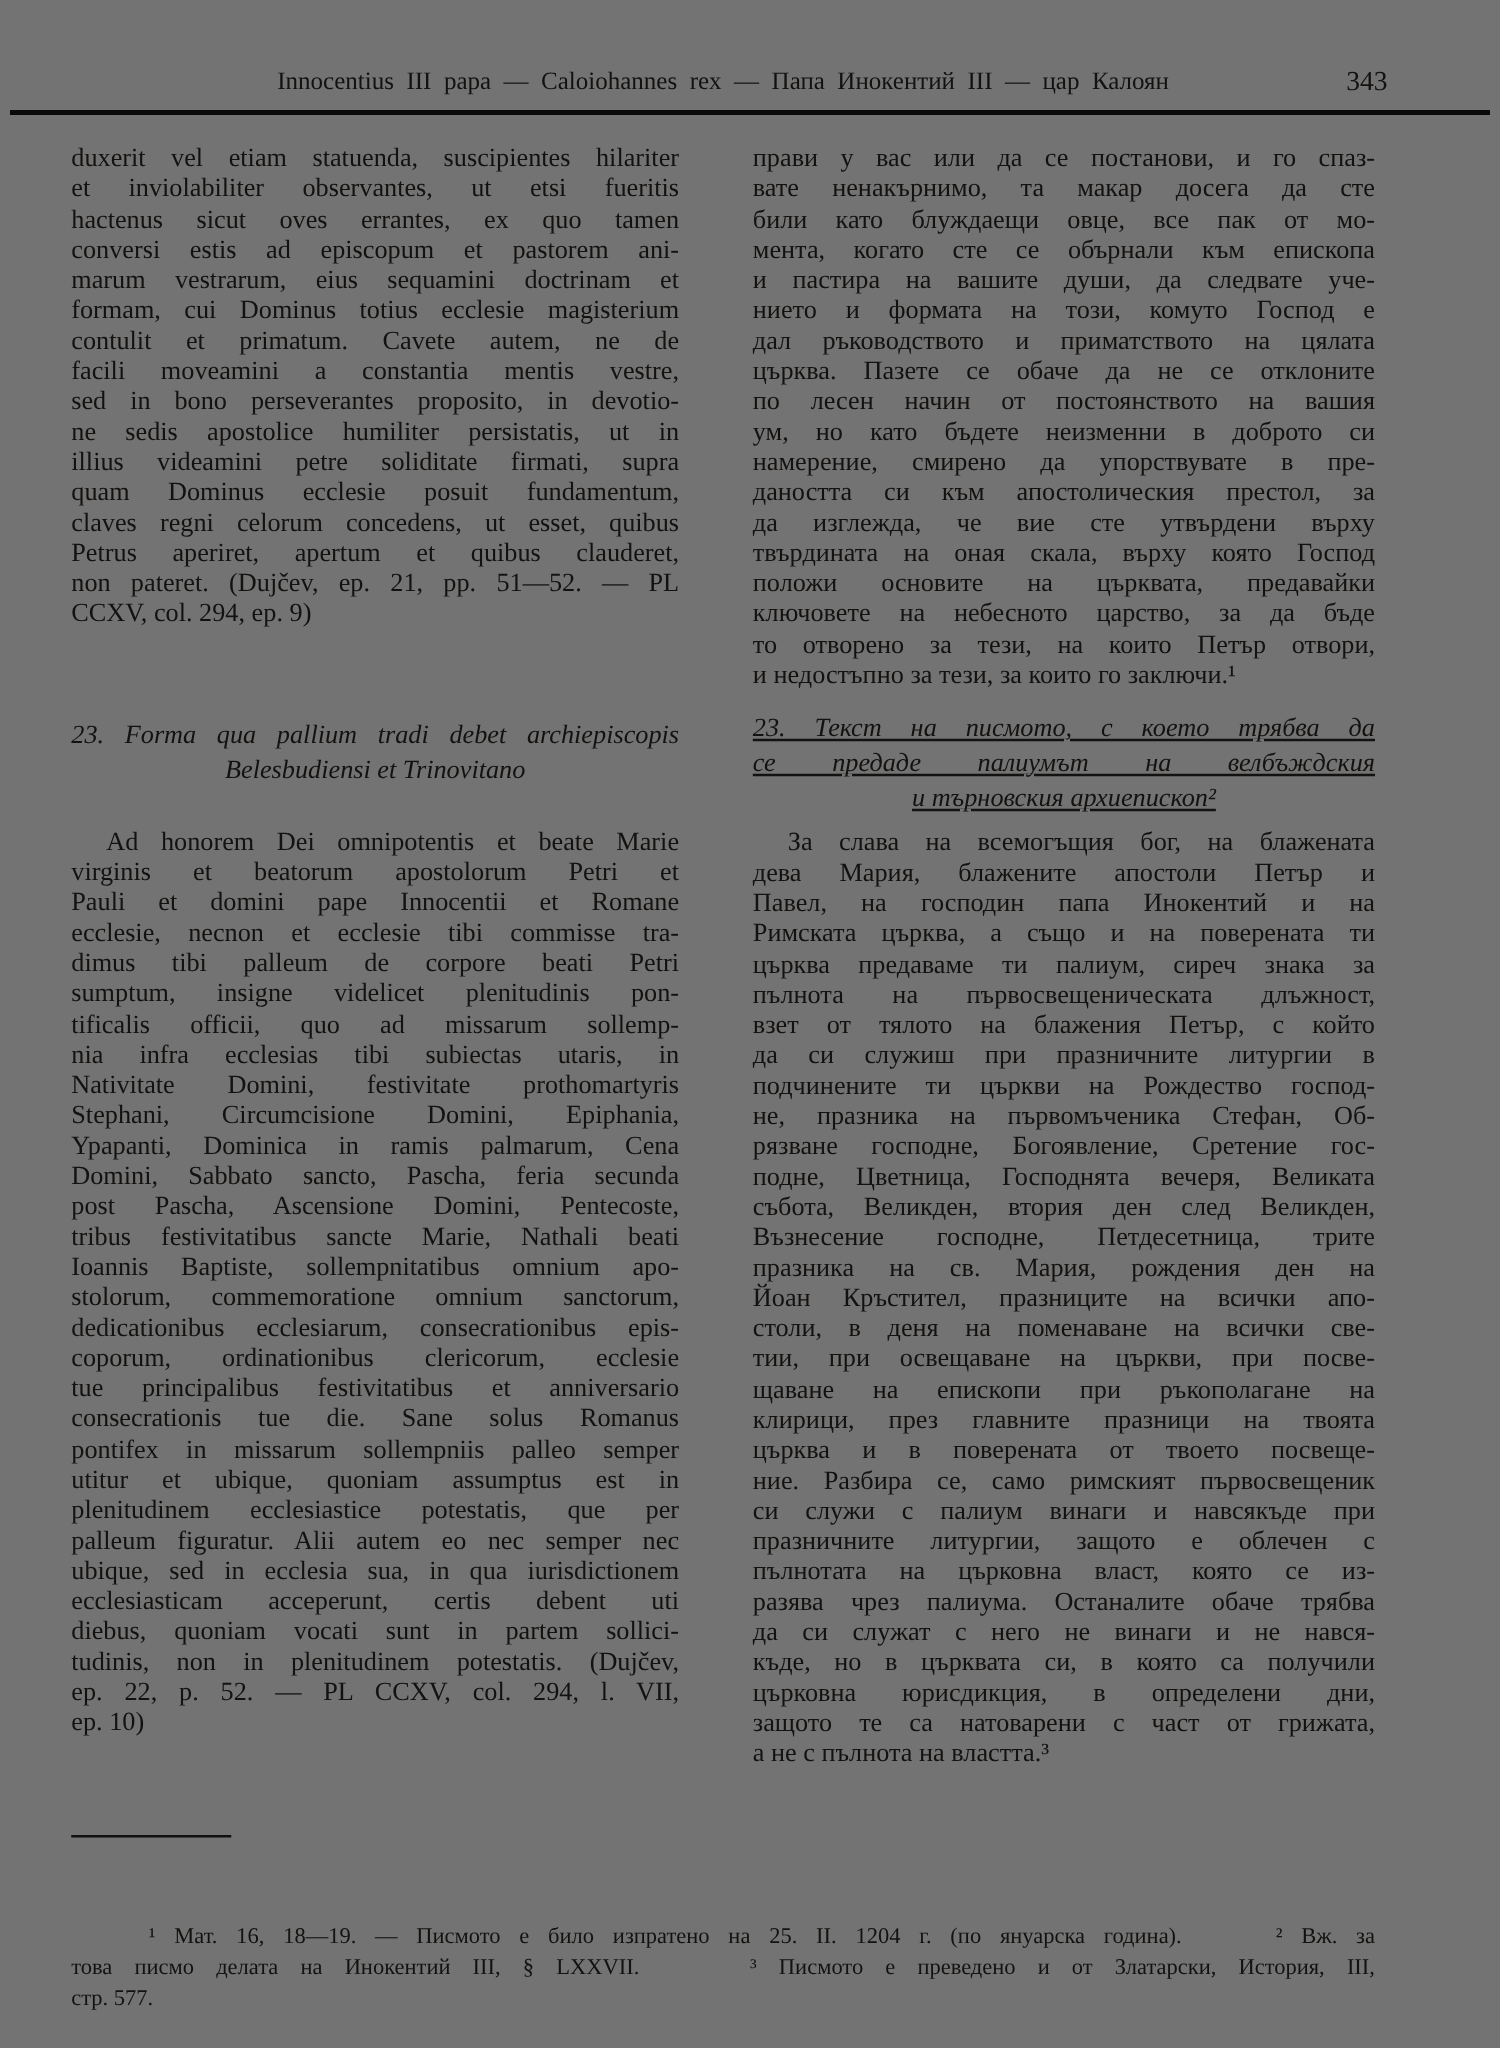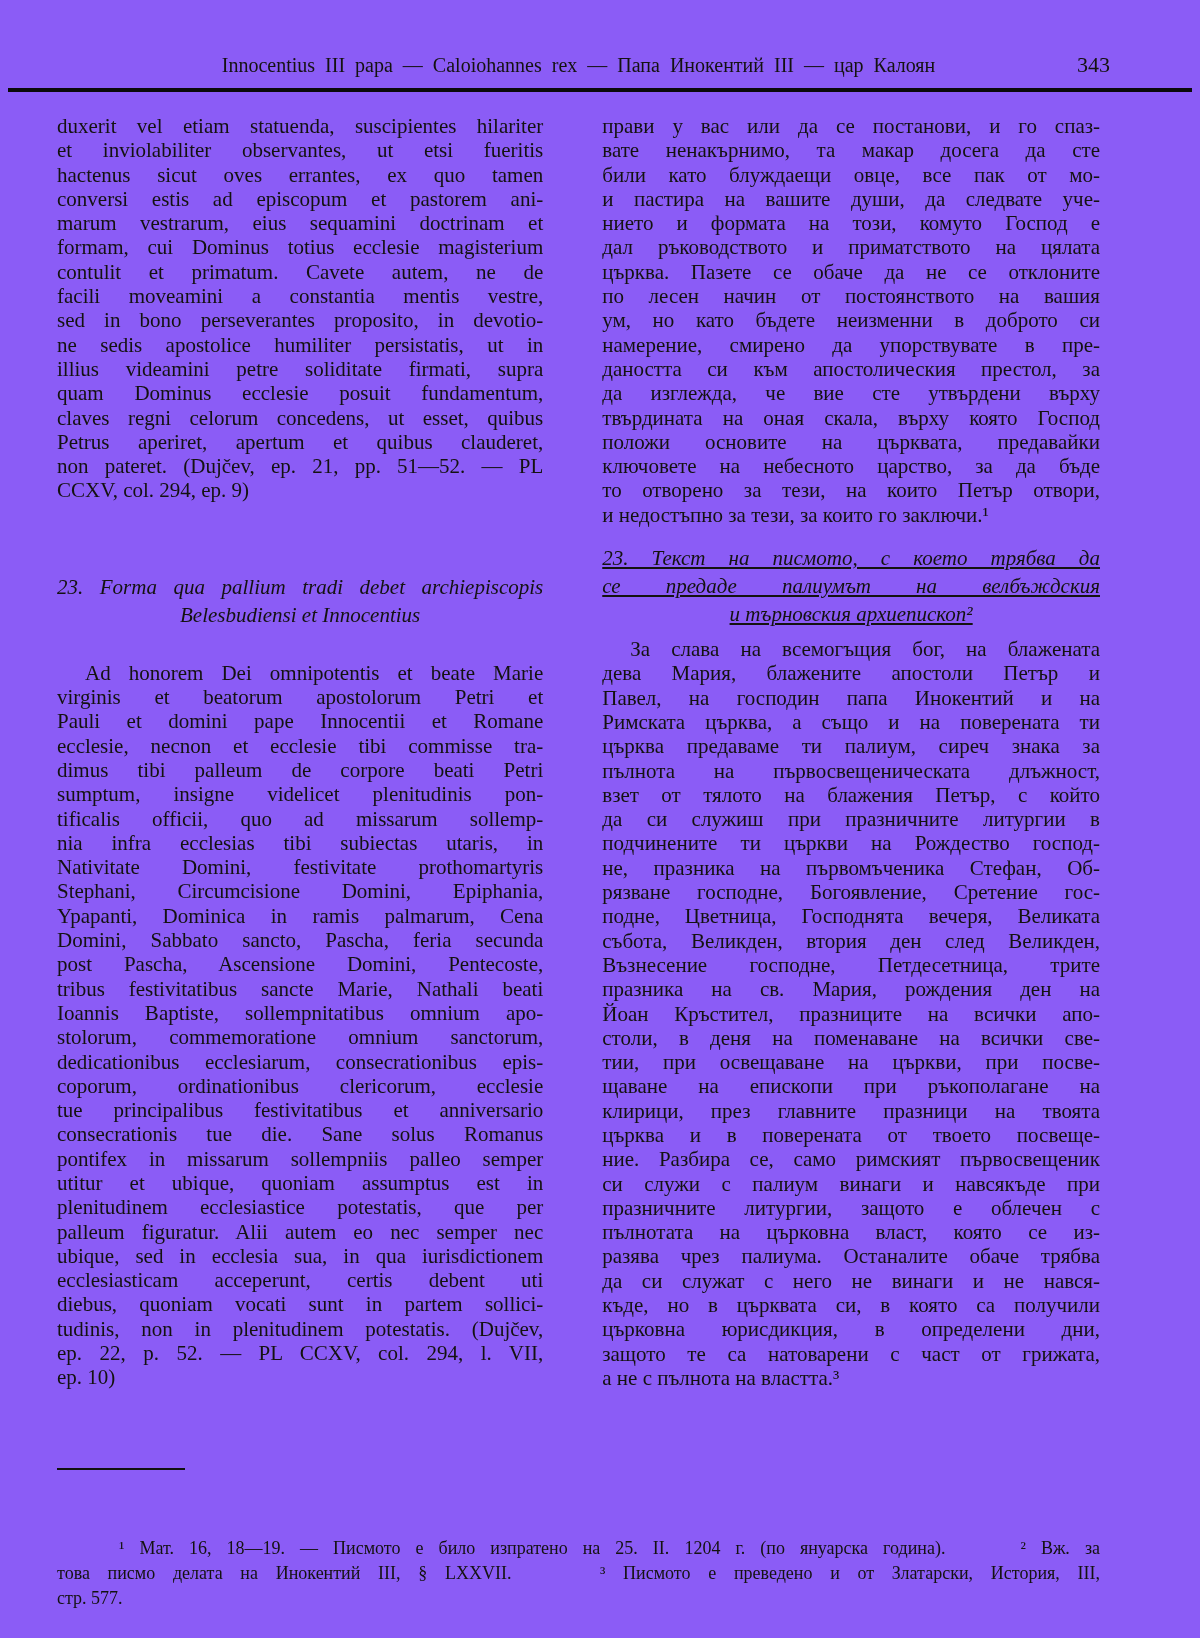--- a/index.html
+++ b/index.html
@@ -4,21 +4,21 @@
 <style>
   html, body {
     margin: 0;
     padding: 0;
     background: #e8e6e1;
   }
   .page {
     position: relative;
     width: 1200px;
     height: 1638px;
-    background: #8b5cf6;
+    background: #737373;
     color: #141210;
     font-family: "Liberation Serif", "DejaVu Serif", serif;
     overflow: hidden;
   }
   .header {
     position: absolute;
     top: 52px;
     left: 57px;
     width: 1043px;
     height: 28px;
@@ -130,21 +130,21 @@
           <div class="line">ne sedis apostolice humiliter persistatis, ut in</div>
           <div class="line">illius videamini petre soliditate firmati, supra</div>
           <div class="line">quam Dominus ecclesie posuit fundamentum,</div>
           <div class="line">claves regni celorum concedens, ut esset, quibus</div>
           <div class="line">Petrus aperiret, apertum et quibus clauderet,</div>
           <div class="line">non pateret. (Dujčev, ep. 21, pp. 51—52. — PL</div>
           <div class="line">CCXV, col. 294, ep. 9)</div>
         </div>
       <div class="section-heading heading-left">
           <div class="line">23. Forma qua pallium tradi debet archiepiscopis</div>
-          <div class="line">Belesbudiensi  et  Innocentius</div>
+          <div class="line">Belesbudiensi  et  Trinovitano</div>
         </div>
       <div class="para indent-first">
           <div class="line">Ad honorem Dei omnipotentis et beate Marie</div>
           <div class="line">virginis et beatorum apostolorum Petri et</div>
           <div class="line">Pauli et domini pape Innocentii et Romane</div>
           <div class="line">ecclesie, necnon et ecclesie tibi commisse tra-</div>
           <div class="line">dimus tibi palleum de corpore beati Petri</div>
           <div class="line">sumptum, insigne videlicet plenitudinis pon-</div>
           <div class="line">tificalis officii, quo ad missarum sollemp-</div>
           <div class="line">nia infra ecclesias tibi subiectas utaris, in</div>
@@ -171,20 +171,21 @@
           <div class="line">ep. 22, p. 52. — PL CCXV, col. 294, l. VII,</div>
           <div class="line">ep. 10)</div>
         </div>
     </div>
 
     <div class="col col-right">
       <div class="para">
           <div class="line">прави у вас или да се постанови, и го спаз-</div>
           <div class="line">вате ненакърнимо, та макар досега да сте</div>
           <div class="line">били като блуждаещи овце, все пак от мо-</div>
+          <div class="line">мента, когато сте се обърнали към епископа</div>
           <div class="line">и пастира на вашите души, да следвате уче-</div>
           <div class="line">нието и формата на този, комуто Господ е</div>
           <div class="line">дал ръководството и приматството на цялата</div>
           <div class="line">църква. Пазете се обаче да не се отклоните</div>
           <div class="line">по лесен начин от постоянството на вашия</div>
           <div class="line">ум, но като бъдете неизменни в доброто си</div>
           <div class="line">намерение, смирено да упорствувате в пре-</div>
           <div class="line">даността си към апостолическия престол, за</div>
           <div class="line">да изглежда, че вие сте утвърдени върху</div>
           <div class="line">твърдината на оная скала, върху която Господ</div>

